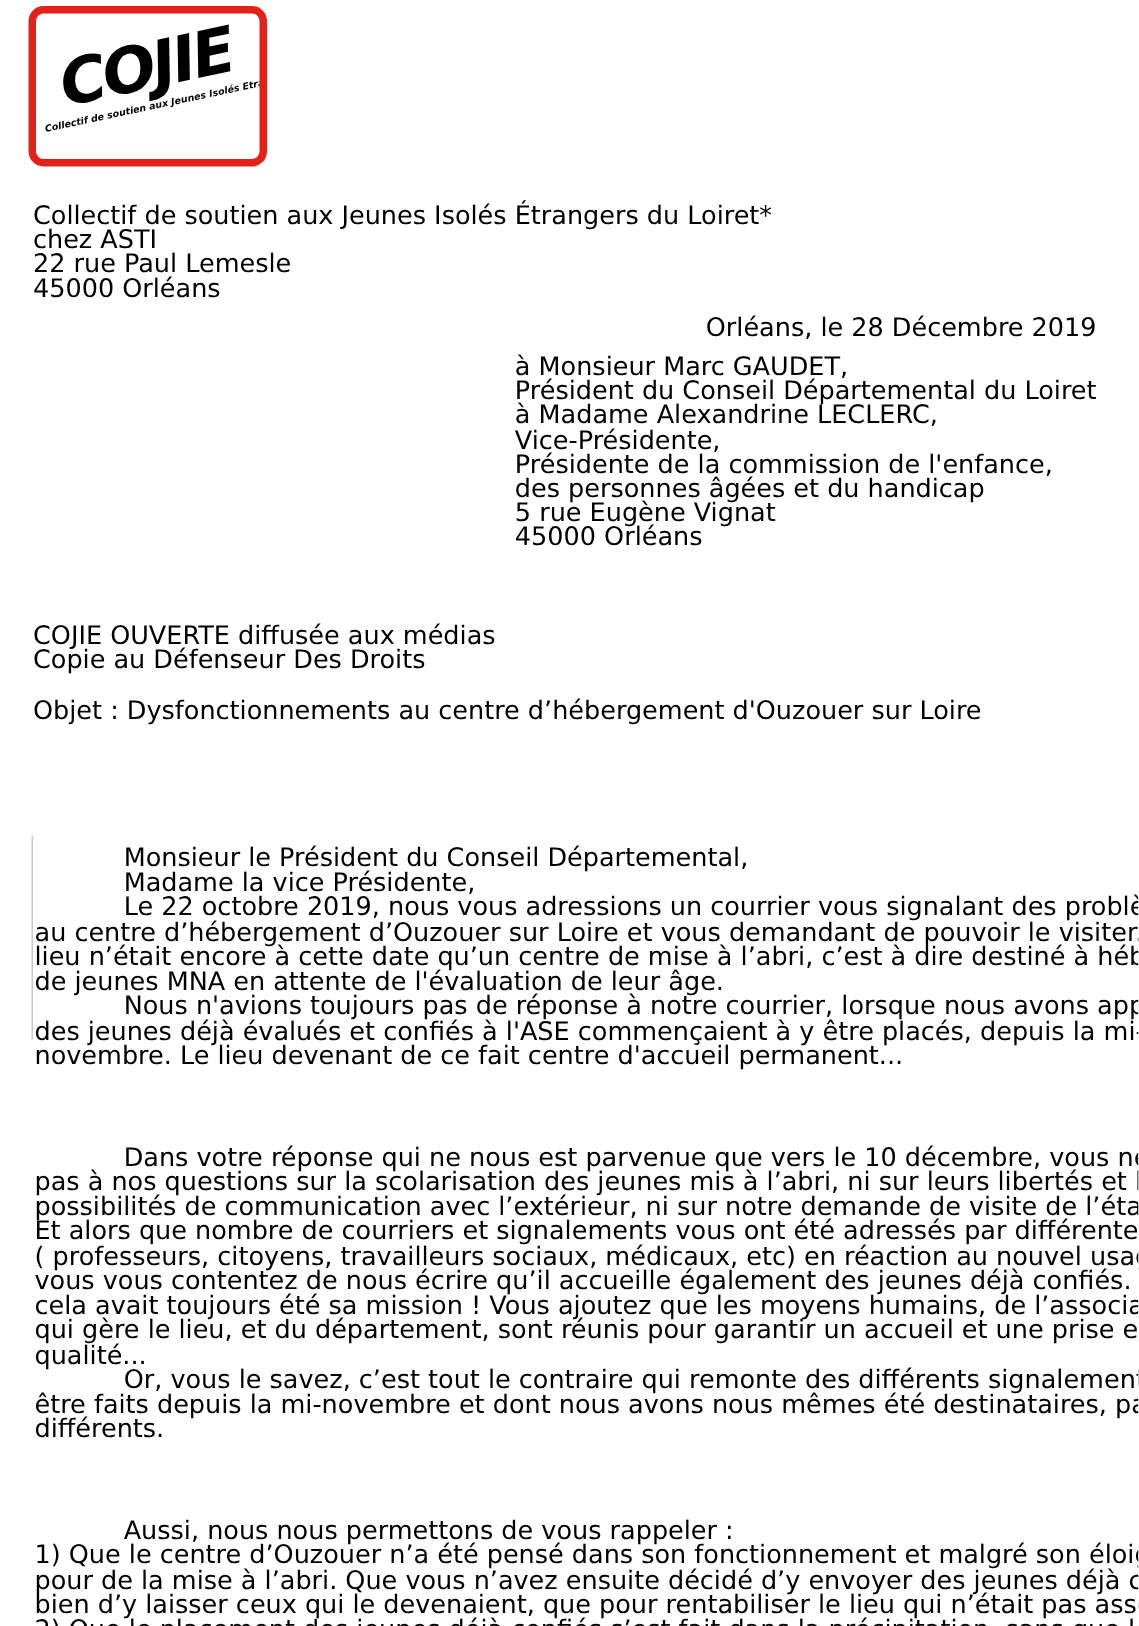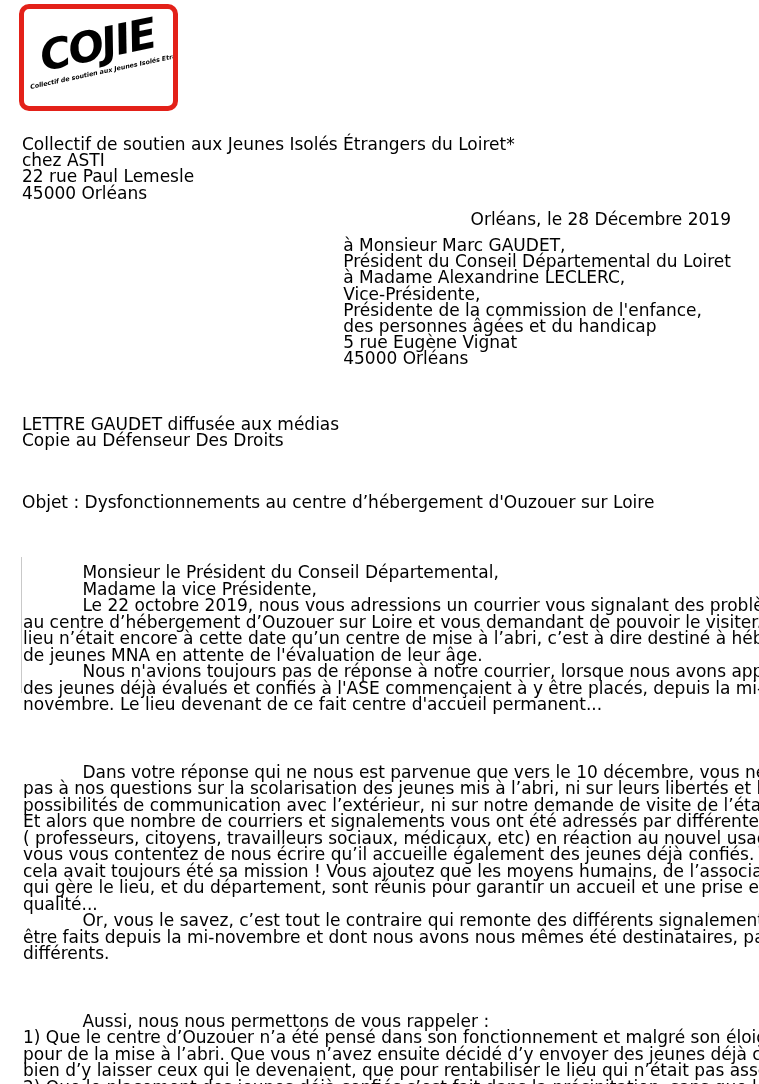--- a/index.html
+++ b/index.html
@@ -44,21 +44,21 @@
   .txt{
     position:absolute;
     font-size:17px;
     line-height:16.2px;
     white-space:pre;
   }
   .sender{left:22px;top:136px;}
   .dateline{right:28px;top:211px;text-align:right;}
   .recipient{right:28px;top:237px;text-align:left;}
   .open-letter{left:22px;top:416px;}
-  .objet{left:22px;top:466px;margin-top:28px;}
+  .objet{left:22px;top:466px;}
   .body-text{left:23px;top:531px;line-height:16.5px;}
   .body-text p{margin:0 12px 18px 0;white-space:pre;}
   .change-bar{
     position:absolute;
     left:21px;top:557px;
     width:1px;height:136px;
     background:#c9c9c9;
   }
 </style>
 </head>
@@ -82,21 +82,21 @@
 
   <div class="txt recipient">à Monsieur Marc GAUDET,
 Président du Conseil Départemental du Loiret
 à Madame Alexandrine LECLERC,
 Vice-Présidente,
 Présidente de la commission de l'enfance,
 des personnes âgées et du handicap
 5 rue Eugène Vignat
 45000 Orléans</div>
 
-  <div class="txt open-letter">LETTRE GAUDET diffusée aux médias
+  <div class="txt open-letter">COJIE OUVERTE diffusée aux médias
 Copie au Défenseur Des Droits</div>
 
   <div class="txt objet">Objet : Dysfonctionnements au centre d’hébergement d'Ouzouer sur Loire</div>
 
   <div class="change-bar"></div>
 
   <div class="txt body-text">
     <p>           Monsieur le Président du Conseil Départemental,
            Madame la vice Présidente,
            Le 22 octobre 2019, nous vous adressions un courrier vous signalant des problèmes

